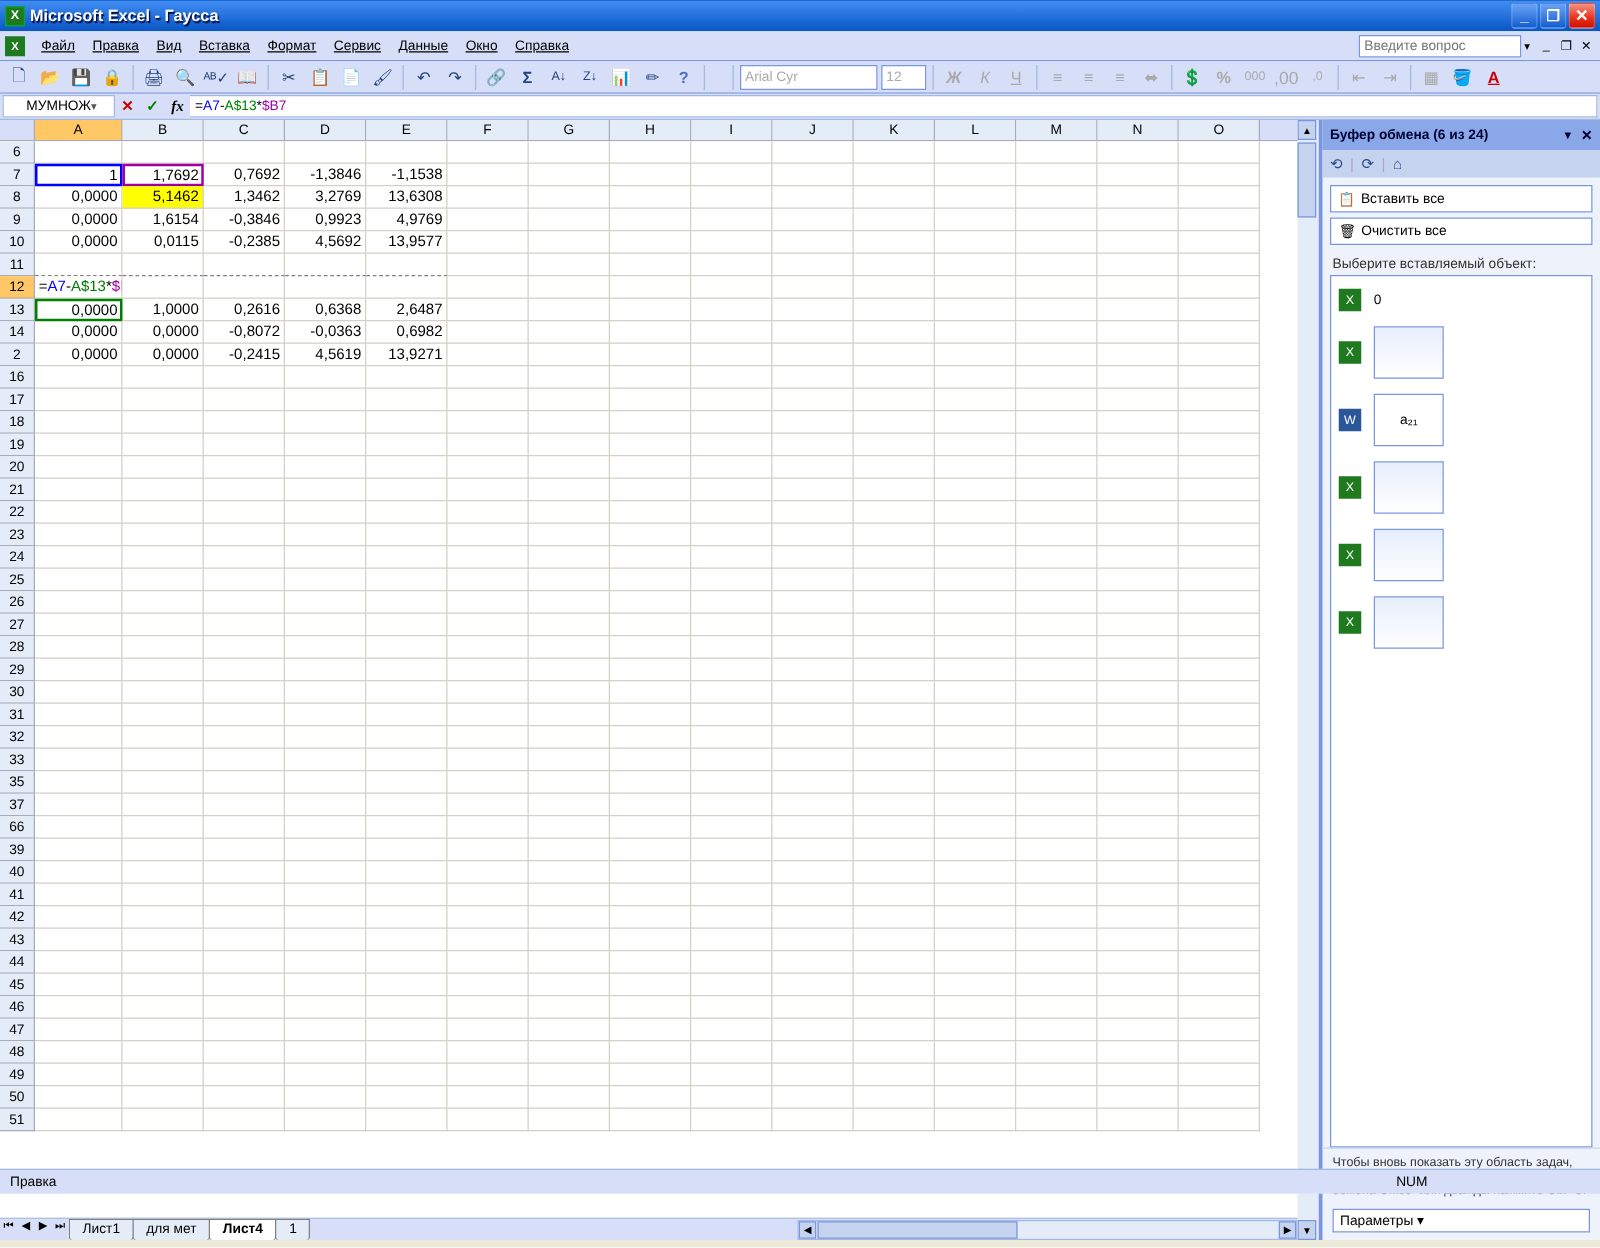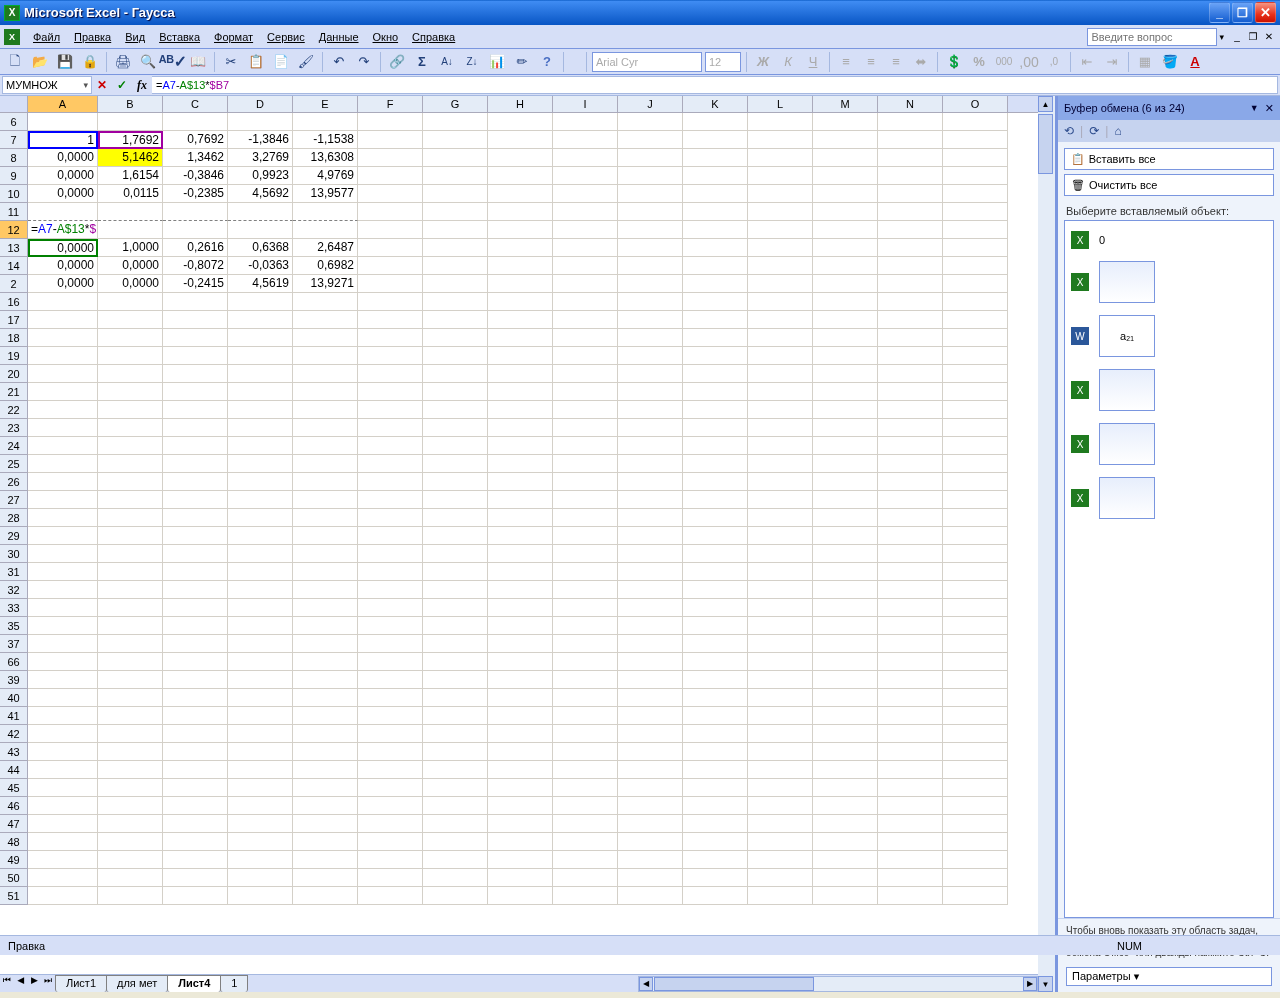--- a/index.html
+++ b/index.html
@@ -18,21 +18,21 @@
 .menubar .spacer{flex:1;}
 .menubar input.help{width:130px;height:18px;font-size:11px;border:1px solid #7a96df;padding:0 3px;color:#999;}
 .mdibtns{display:flex;gap:2px;margin-left:6px;}
 .mdibtn{width:14px;height:14px;font-size:10px;display:inline-flex;align-items:center;justify-content:center;color:#000;}
 .toolbar{background:#d6dff7;height:26px;display:flex;align-items:center;border-bottom:1px solid #7a96df;padding:0 4px;gap:3px;}
 .tbtn{width:22px;height:22px;display:inline-flex;align-items:center;justify-content:center;color:#22407a;font-size:13px;border-radius:2px;}
 .tsep{width:1px;height:20px;background:#a5b8e0;margin:0 2px;}
 .fontbox,.sizebox{border:1px solid #7a96df;background:#fff;height:20px;font-size:11px;padding:0 3px;}
 .fontbox{width:110px;} .sizebox{width:36px;}
 .formulabar{background:#d6dff7;height:21px;display:flex;align-items:center;border-bottom:1px solid #a5b8e0;padding:0 2px;}
-.namebox{width:90px;height:18px;border:1px solid #a5b8e0;background:#fff;font-size:11px;padding:0 3px;display:flex;align-items:center;text-align:center;}
+.namebox{width:90px;height:18px;border:1px solid #a5b8e0;background:#fff;font-size:11px;padding:0 18px;display:flex;align-items:center;text-align:center;}
 .namebox::after{content:"▾";margin-left:auto;color:#555;font-size:9px;}
 .fbtn{width:18px;height:18px;display:inline-flex;align-items:center;justify-content:center;color:#c00;font-weight:bold;font-size:12px;margin:0 1px;}
 .fbtn.ok{color:#008000;}
 .fbtn.fx{color:#000;font-style:italic;font-family:"Times New Roman",serif;font-size:12px;}
 .formula-input{flex:1;height:18px;border:1px solid #a5b8e0;border-left:none;background:#fff;padding:0 4px;font-size:11px;display:flex;align-items:center;}
 .formula-input .eq{color:#000;}
 .formula-input .ra{color:#0000ff;}
 .formula-input .rb{color:#008000;}
 .formula-input .rc{color:#a000a0;}
 .ws-area{display:flex;height:896px;}
@@ -63,21 +63,21 @@
 .tab.active{background:#fff;font-weight:bold;}
 .hscroll-track{flex:0 0 400px;height:16px;background:#e4ecf7;border:1px solid #a5b8e0;position:relative;align-self:center;margin-left:auto;}
 .hscroll-thumb{position:absolute;left:15px;width:160px;height:14px;background:#c6d3ef;border:1px solid #7a96df;}
 .hscroll-arrow{position:absolute;width:14px;height:14px;background:#c6d3ef;border:1px solid #7a96df;display:flex;align-items:center;justify-content:center;font-size:8px;}
 .hscroll-arrow.left{left:0;} .hscroll-arrow.right{right:0;}
 .vscroll{width:17px;background:#e4ecf7;display:flex;flex-direction:column;}
 .vscroll-arrow{width:15px;height:16px;background:#c6d3ef;border:1px solid #7a96df;display:flex;align-items:center;justify-content:center;font-size:8px;}
 .vscroll-thumb{flex:1;margin:0;position:relative;}
 .vscroll-thumb div{position:absolute;top:2px;left:0;width:15px;height:60px;background:#c6d3ef;border:1px solid #7a96df;}
 .taskpane{width:225px;background:#eef3fb;border-left:3px solid #7a96df;display:flex;flex-direction:column;}
-.tp-hdr{height:24px;background:#8aa8e8;display:flex;align-items:center;padding:0 6px;color:#003;font-weight:normal;font-size:11px;}
+.tp-hdr{height:24px;background:#8aa8e8;display:flex;align-items:center;padding:0 6px;color:#003;font-weight:bold;font-size:11px;}
 .tp-nav{height:22px;display:flex;align-items:center;padding:0 6px;gap:6px;background:#c6d3ef;}
 .tp-nav span{font-size:12px;color:#2b4a8b;}
 .tp-btns{padding:6px;display:flex;flex-direction:column;gap:4px;}
 .tp-btn{border:1px solid #7a96df;background:#fff;height:22px;display:flex;align-items:center;padding:0 6px;gap:4px;font-size:11px;}
 .tp-lbl{padding:3px 8px;font-size:11px;color:#333;}
 .tp-items{flex:1;border:1px solid #7a96df;margin:0 6px;background:#fff;overflow:auto;padding:4px;}
 .tp-item{display:flex;align-items:center;gap:10px;padding:6px 2px;}
 .tp-item .ic{width:18px;height:18px;background:#1f7a1f;color:#fff;font-size:10px;display:flex;align-items:center;justify-content:center;}
 .tp-item .ic.w{background:#2b579a;}
 .tp-item .thumb{width:56px;height:42px;border:1px solid #7a96df;background:linear-gradient(to bottom,#e7eefc,#fff);}
@@ -123,21 +123,21 @@
 </div>
 
 <div class="toolbar">
   <span class="tbtn">🗋</span>
   <span class="tbtn">📂</span>
   <span class="tbtn">💾</span>
   <span class="tbtn">🔒</span>
   <span class="tsep"></span>
   <span class="tbtn">🖨</span>
   <span class="tbtn">🔍</span>
-  <span class="tbtn" style="font-size:16px;font-weight:bold;">ᴬᴮ✓</span>
+  <span class="tbtn" style="font-size:12px;font-weight:normal;">ᴬᴮ✓</span>
   <span class="tbtn">📖</span>
   <span class="tsep"></span>
   <span class="tbtn">✂</span>
   <span class="tbtn">📋</span>
   <span class="tbtn">📄</span>
   <span class="tbtn">🖌</span>
   <span class="tsep"></span>
   <span class="tbtn">↶</span>
   <span class="tbtn">↷</span>
   <span class="tsep"></span>

